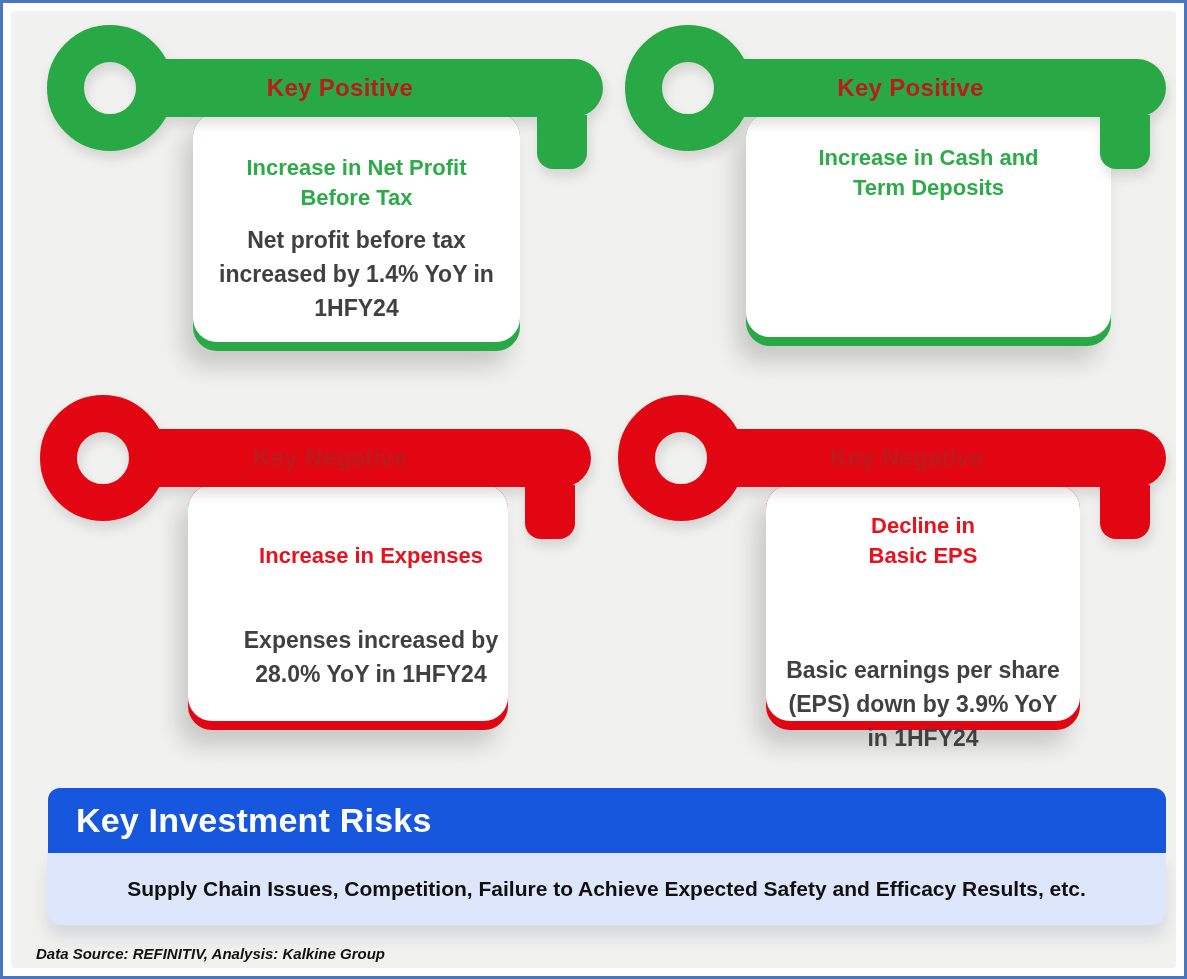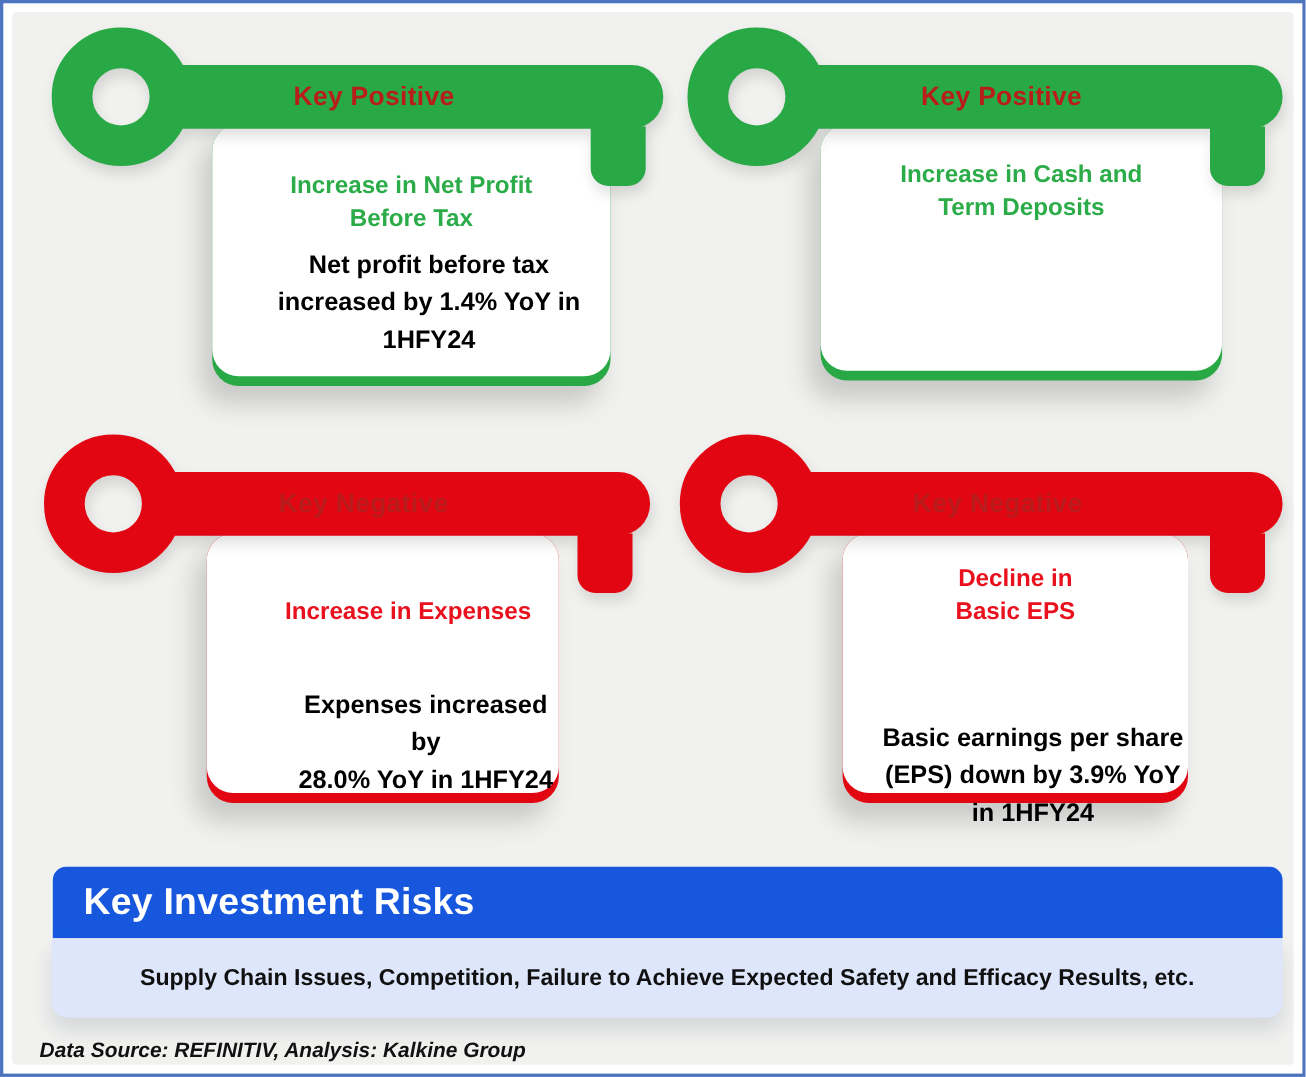--- a/index.html
+++ b/index.html
@@ -55,23 +55,23 @@
   .card-wrap.red{background:#e20613;}
   .card{
     position:absolute;left:0;right:0;top:0;bottom:9px;
     background:#ffffff;border-radius:24px;
     display:flex;flex-direction:column;align-items:center;
     text-align:center;box-sizing:border-box;
   }
   .headline{font-weight:bold;white-space:pre-line;font-size:22px;line-height:30px;}
   .green-text{color:#2bac48;}
   .red-text{color:#e8111d;}
-  .body-text{font-weight:bold;white-space:pre-line;font-size:23px;line-height:34px;color:#000000;margin-left:32px;}
+  .body-text{font-weight:bold;white-space:pre-line;font-size:23px;line-height:34px;color:#404040;}
 
-  .card-1{left:190px;top:110px;width:362px;height:238px;}
+  .card-1{left:190px;top:110px;width:327px;height:238px;}
   .card-1 .card{padding-top:40px;}
   .card-1 .headline{margin-bottom:10px;}
   .card-2{left:743px;top:110px;width:365px;height:233px;}
   .card-2 .card{padding-top:30px;}
   .card-2 .headline{margin-bottom:16px;}
   .card-3{left:185px;top:482px;width:320px;height:245px;}
   .card-3 .card{padding-top:56px;padding-left:46px;}
   .card-3 .headline{margin-bottom:52px;}
   .card-4{left:763px;top:482px;width:314px;height:245px;}
   .card-4 .card{padding-top:26px;gap:48px;}
@@ -88,21 +88,21 @@
     position:absolute;left:44px;top:850px;width:1119px;height:72px;
     background:#dee6fb;border-radius:0 0 14px 14px;
     display:flex;align-items:center;justify-content:center;
     font-size:21px;font-weight:bold;color:#101010;white-space:nowrap;
     box-shadow:0 12px 16px rgba(120,130,150,0.22);
     text-align:center;
   }
 
   .footer{
     position:absolute;left:33px;top:942px;
-    font-size:19px;font-weight:bold;font-style:italic;color:#111111;
+    font-size:15px;font-weight:bold;font-style:italic;color:#111111;
   }
 </style>
 </head>
 <body>
 
 <div class="frame">
   <div class="canvas"></div>
 
   <div class="card-wrap green card-1">
     <div class="card">

